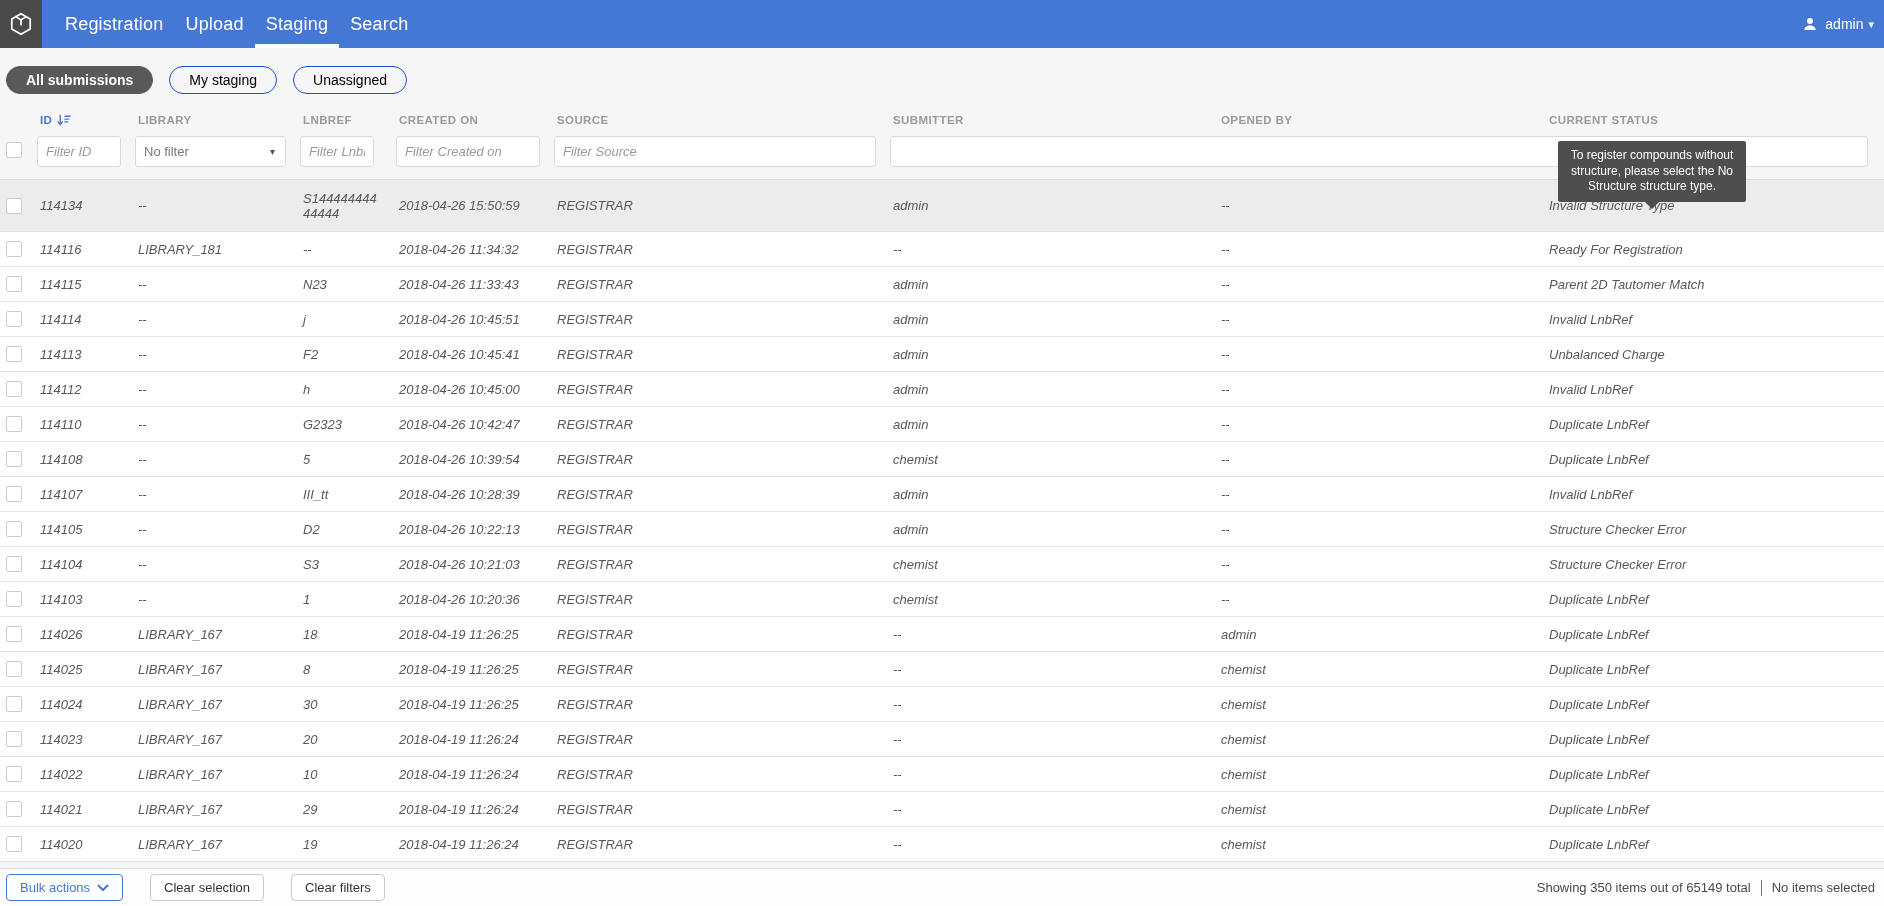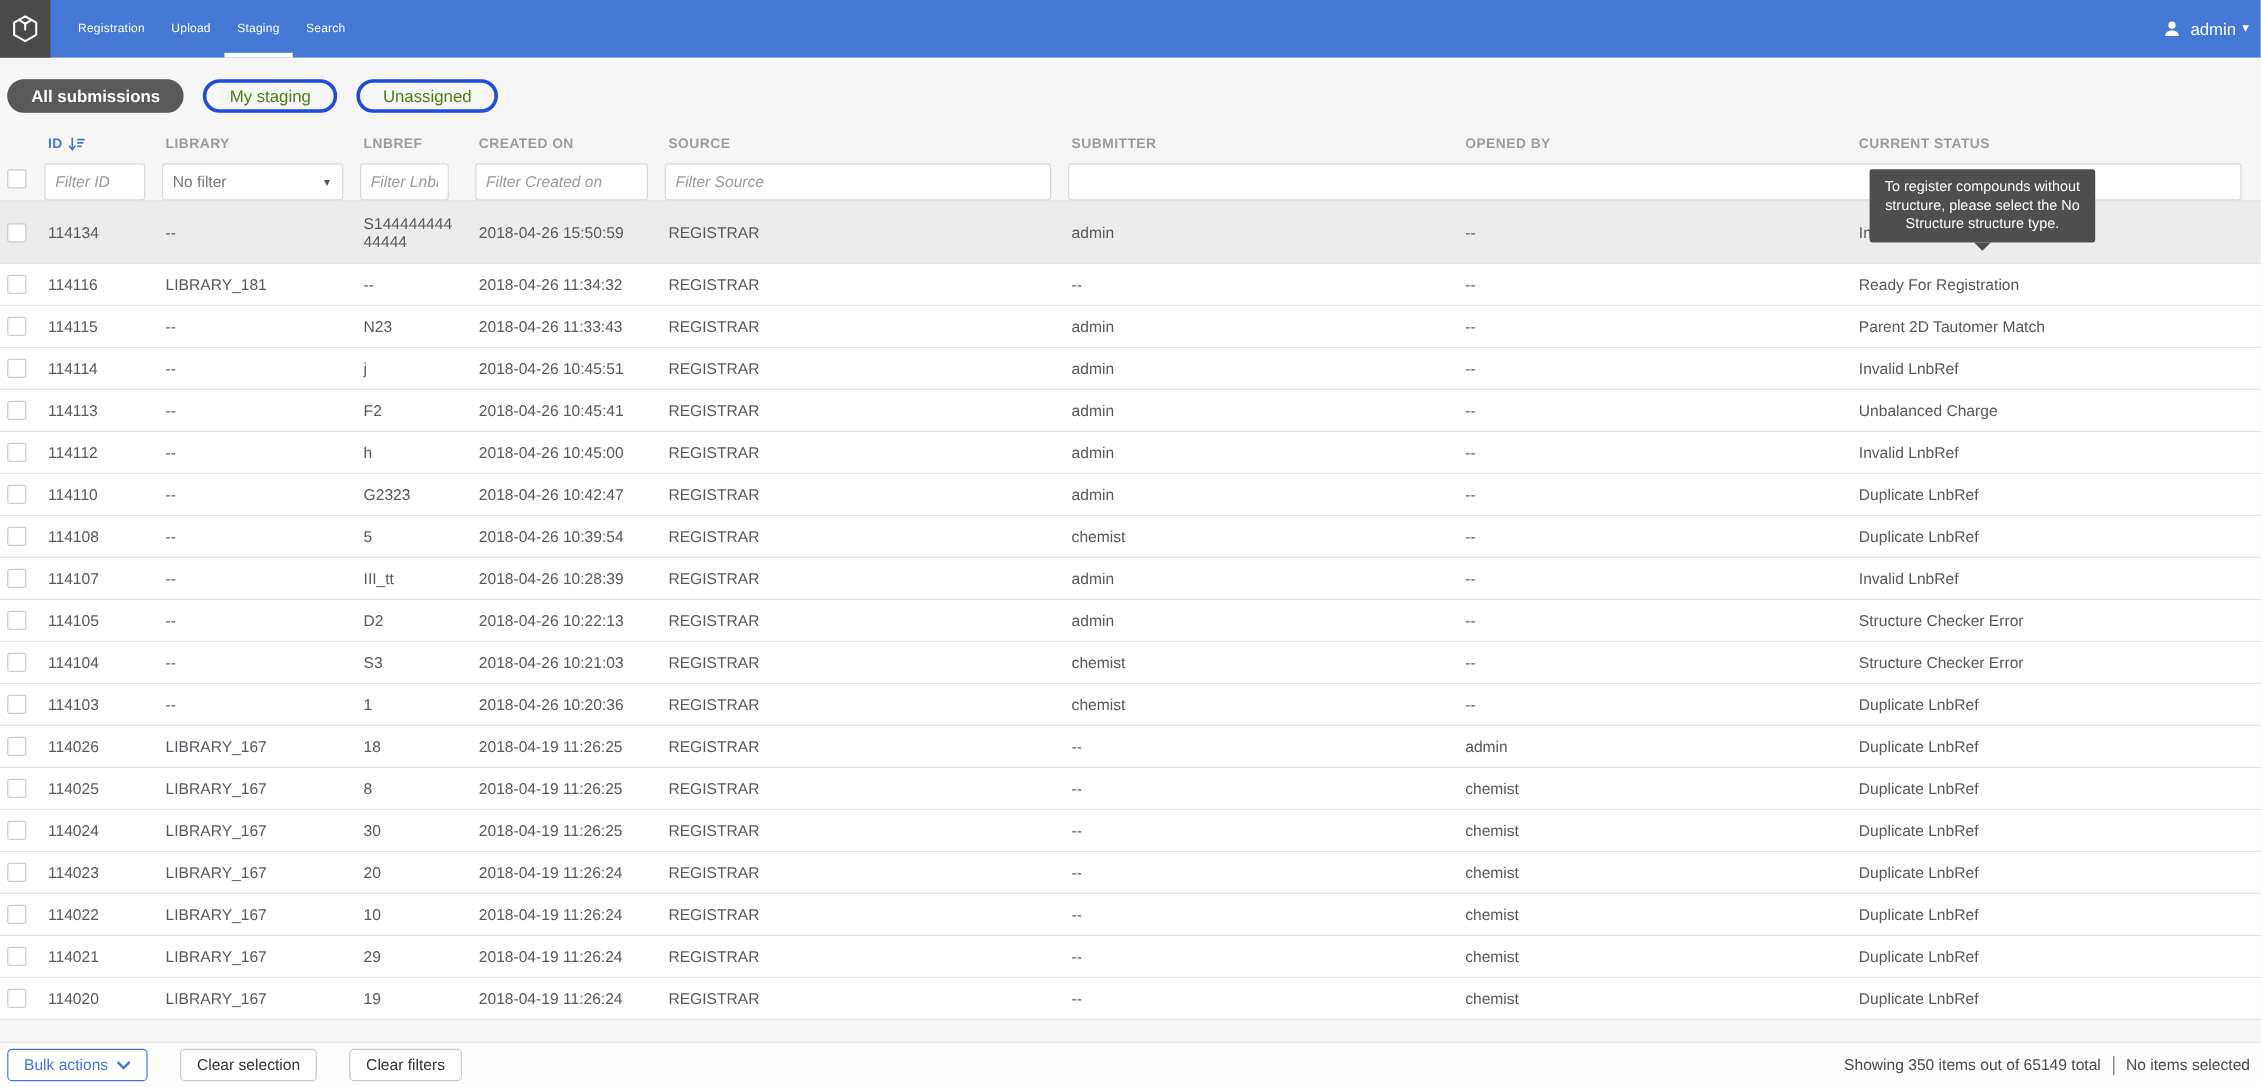--- a/index.html
+++ b/index.html
@@ -12,21 +12,21 @@
   }
 
   
   .nav {
     height:48px; background:#4478d4; display:flex; align-items:stretch;
     position:relative; z-index:5;
   }
   .logo-box { width:42px; background:#4a4a4a; display:flex; align-items:center; justify-content:center; flex-shrink:0; }
   .nav-items { display:flex; align-items:stretch; margin-left:12px; }
   .nav-item {
-    color:#fff; font-size:10px; display:flex; align-items:center;
+    color:#fff; font-size:18px; display:flex; align-items:center;
     padding:0 11px; position:relative; cursor:pointer; letter-spacing:.2px;
   }
   .nav-item.active::after {
     content:""; position:absolute; left:0; right:0; bottom:0; height:4px; background:#fff;
   }
   .nav-spacer { flex:1; }
   .nav-right { display:flex; align-items:center; padding-right:10px; }
   .search-box {
     width:252px; height:30px; background:#fff; border-radius:3px;
     display:flex; align-items:center; padding:0 8px 0 12px; margin-right:20px;
@@ -39,21 +39,21 @@
   .user-block .uname { margin:0 5px 0 6px; }
   .user-caret { font-size:11px; line-height:1; }
 
   
   .chips-row { display:flex; align-items:flex-start; margin:18px 0 0 6px; height:28px; gap:16px; }
   .chip {
     height:28px; border-radius:14px; display:flex; align-items:center;
     padding:0 19px; font-size:14px; cursor:pointer;
   }
   .chip.active { background:#595959; color:#fff; font-weight:bold; border:1px solid #595959; }
-  .chip.plain { background:transparent; color:#4d7c0f; border:3px solid #1d4ed8; }
+  .chip.plain { background:transparent; color:#000000; border:1px solid #1d4ed8; }
 
   
   .cell { flex-shrink:0; padding-left:10px; }
   .col-check { width:30px; padding-left:6px; }
   .col-id { width:98px; }
   .col-library { width:165px; }
   .col-lnbref { width:96px; word-break:break-all; padding-right:8px; }
   .col-created { width:158px; }
   .col-source { width:336px; }
   .col-submitter { width:328px; }
@@ -76,21 +76,21 @@
     background:#fff; font-size:13px; color:#777; display:flex; align-items:center;
     padding:0 10px 0 8px; cursor:pointer; justify-content:space-between;
   }
   .f-select .caret { color:#555; font-size:10px; }
 
   .checkbox {
     width:16px; height:16px; border:1px solid #cbcbcb; border-radius:2px; background:#fff;
     display:inline-block; cursor:pointer;
   }
 
-  .rows { border-top:1px solid #dedede; }
+  .rows { margin-top:12px; border-top:1px solid #dedede;font-style:italic; }
   .trow {
     display:flex; align-items:center; min-height:35px; background:#fff;
     border-bottom:1px solid #e3e3e3; font-size:13px; color:#55595e; cursor:pointer;
   }
   .trow.hl { background:#ececec; min-height:52px; }
   .trow .col-check { display:flex; align-items:center; }
 
   
   .tooltip {
     position:absolute; left:1516px; top:141px; width:188px; z-index:20;

